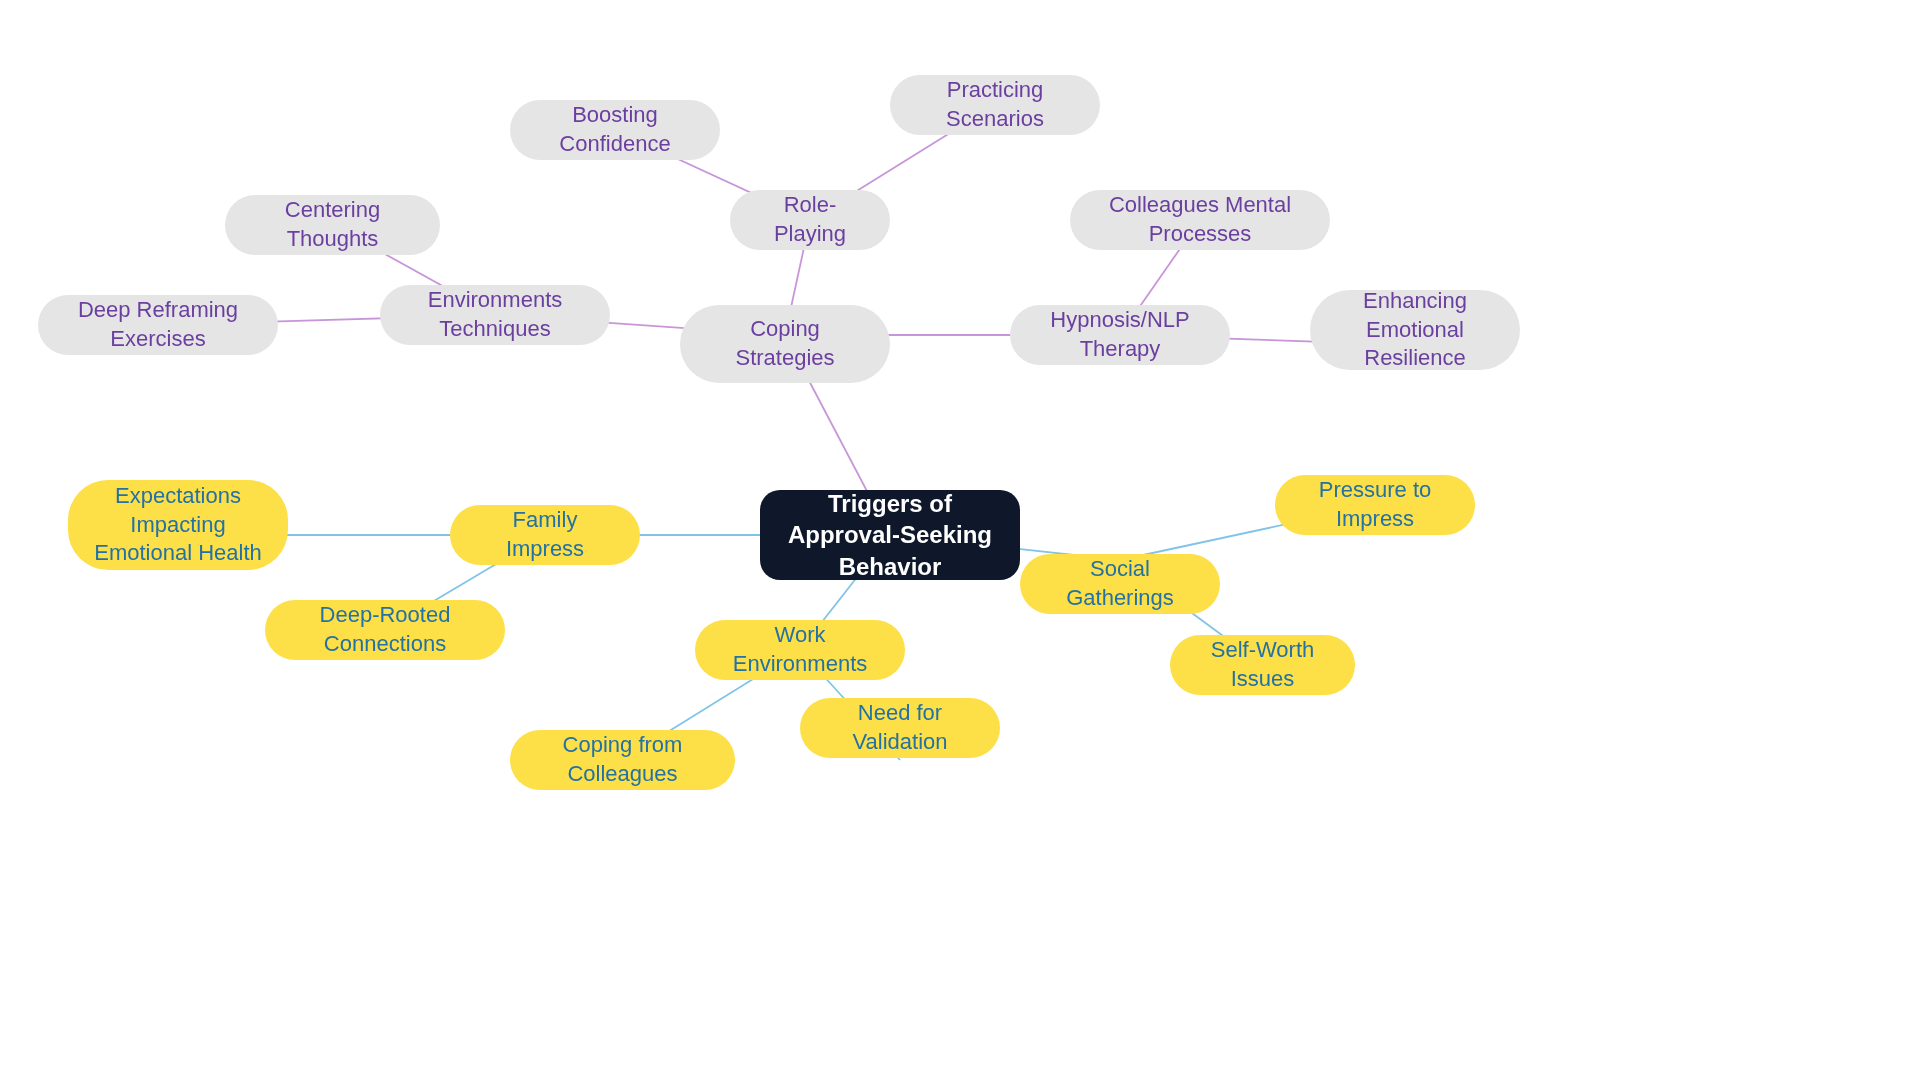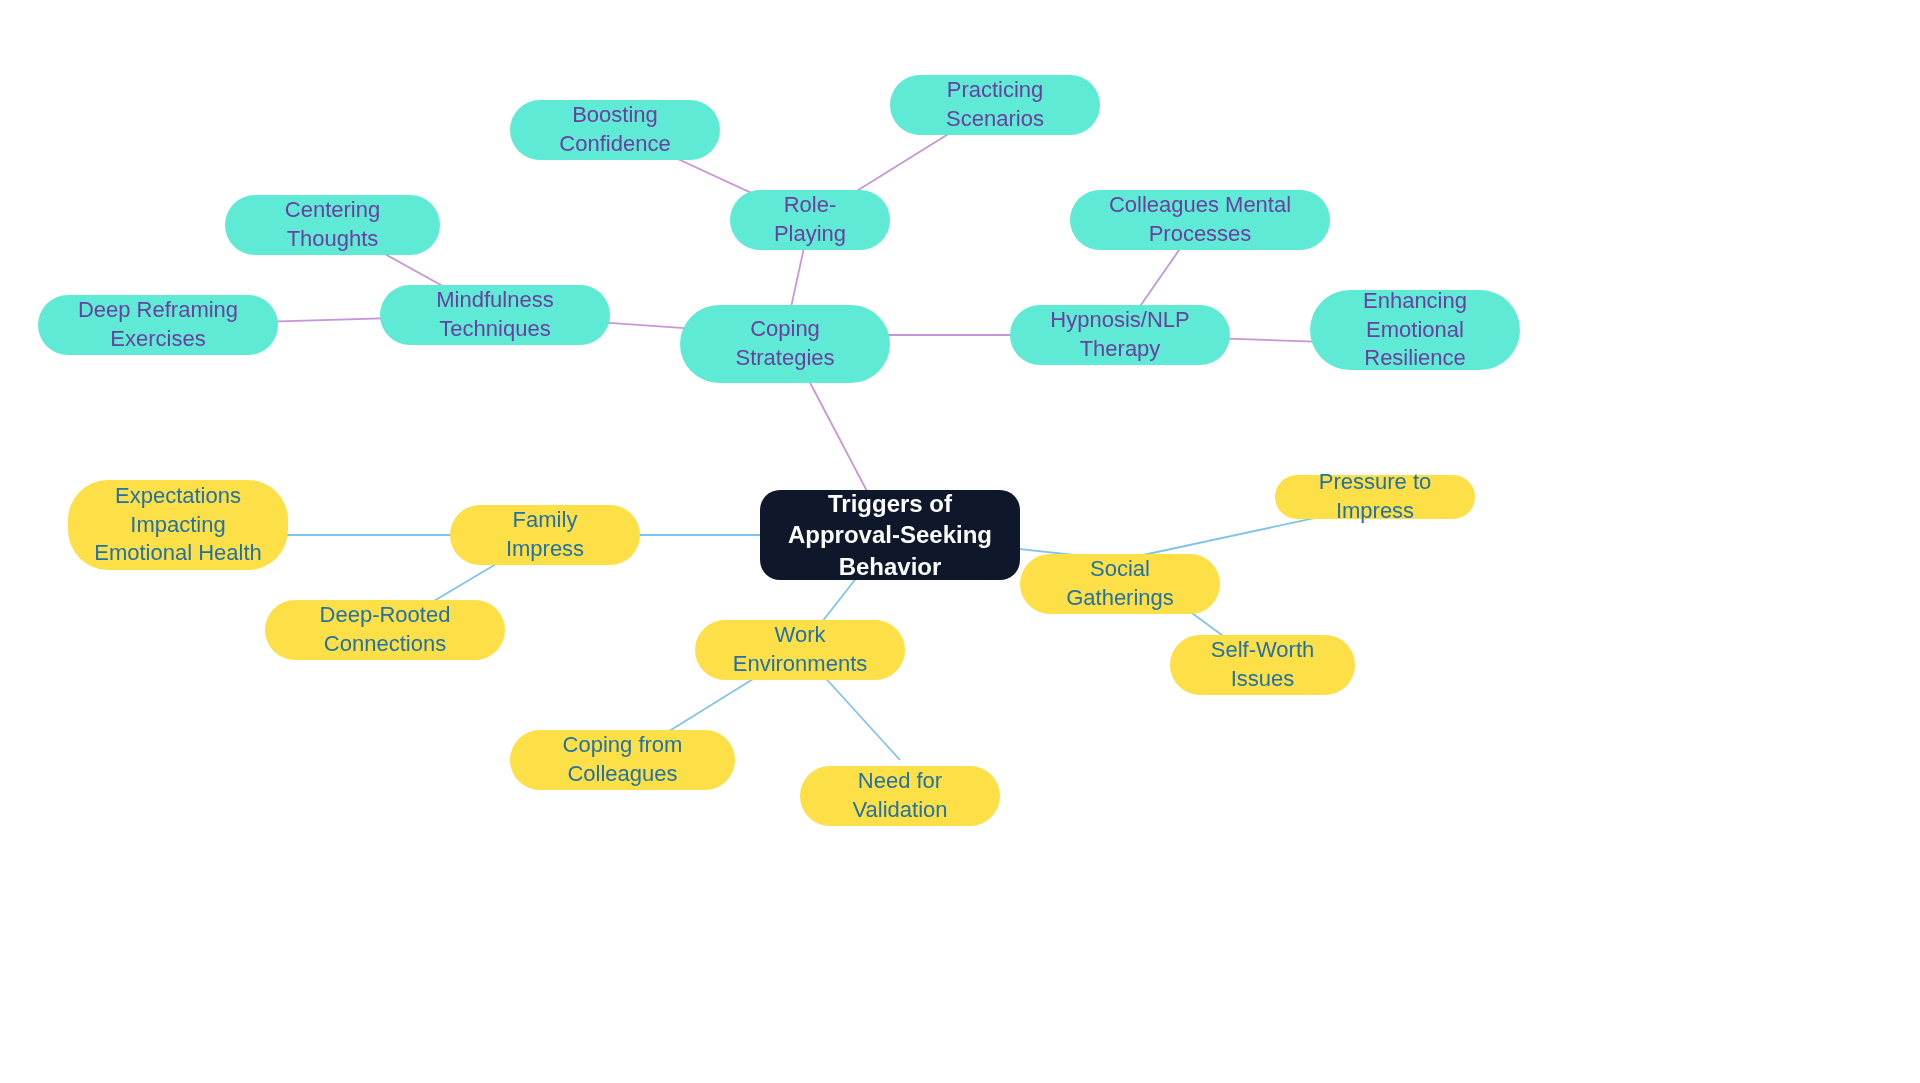--- a/index.html
+++ b/index.html
@@ -35,21 +35,21 @@
     .node-center {
       background: #0f172a;
       color: #ffffff;
       font-size: 24px;
       font-weight: 600;
       border-radius: 20px;
       width: 260px;
       height: 90px;
     }
     .node-purple {
-      background: #5eead4;
+      background: #e5e5e5;
       color: #6b3fa0;
       border: none;
     }
     .node-blue {
       background: #fde047;
       color: #2471a3;
       border: none;
     }
   </style>
 </head>
@@ -78,21 +78,21 @@
   </svg>
 
 <div class="node node-center" style="left:760px; top:490px; width:260px; height:90px;">
   <span>Triggers of Approval-Seeking Behavior</span>
 </div>
 
 <div class="node node-purple" style="left:680px; top:305px; width:210px; height:78px;">
   <span>Coping Strategies</span>
 </div>
 <div class="node node-purple" style="left:380px; top:285px; width:230px; height:60px;">
-  <span>Mindfulness Techniques</span>
+  <span>Environments Techniques</span>
 </div>
 <div class="node node-purple" style="left:225px; top:195px; width:215px; height:60px;">
   <span>Centering Thoughts</span>
 </div>
 <div class="node node-purple" style="left:38px; top:295px; width:240px; height:60px;">
   <span>Deep Reframing Exercises</span>
 </div>
 <div class="node node-purple" style="left:510px; top:100px; width:210px; height:60px;">
   <span>Boosting Confidence</span>
 </div>
@@ -120,24 +120,24 @@
 </div>
 <div class="node node-blue" style="left:265px; top:600px; width:240px; height:60px;">
   <span>Deep-Rooted Connections</span>
 </div>
 <div class="node node-blue" style="left:695px; top:620px; width:210px; height:60px;">
   <span>Work Environments</span>
 </div>
 <div class="node node-blue" style="left:510px; top:730px; width:225px; height:60px;">
   <span>Coping from Colleagues</span>
 </div>
-<div class="node node-blue" style="left:800px; top:766px; width:200px; height:60px;">
+<div class="node node-blue" style="left:800px; top:698px; width:200px; height:60px;">
   <span>Need for Validation</span>
 </div>
 <div class="node node-blue" style="left:1020px; top:554px; width:200px; height:60px;">
   <span>Social Gatherings</span>
 </div>
-<div class="node node-blue" style="left:1275px; top:475px; width:200px; height:44px;">
+<div class="node node-blue" style="left:1275px; top:475px; width:200px; height:60px;">
   <span>Pressure to Impress</span>
 </div>
 <div class="node node-blue" style="left:1170px; top:635px; width:185px; height:60px;">
   <span>Self-Worth Issues</span>
 </div>
 
 </body></html>

